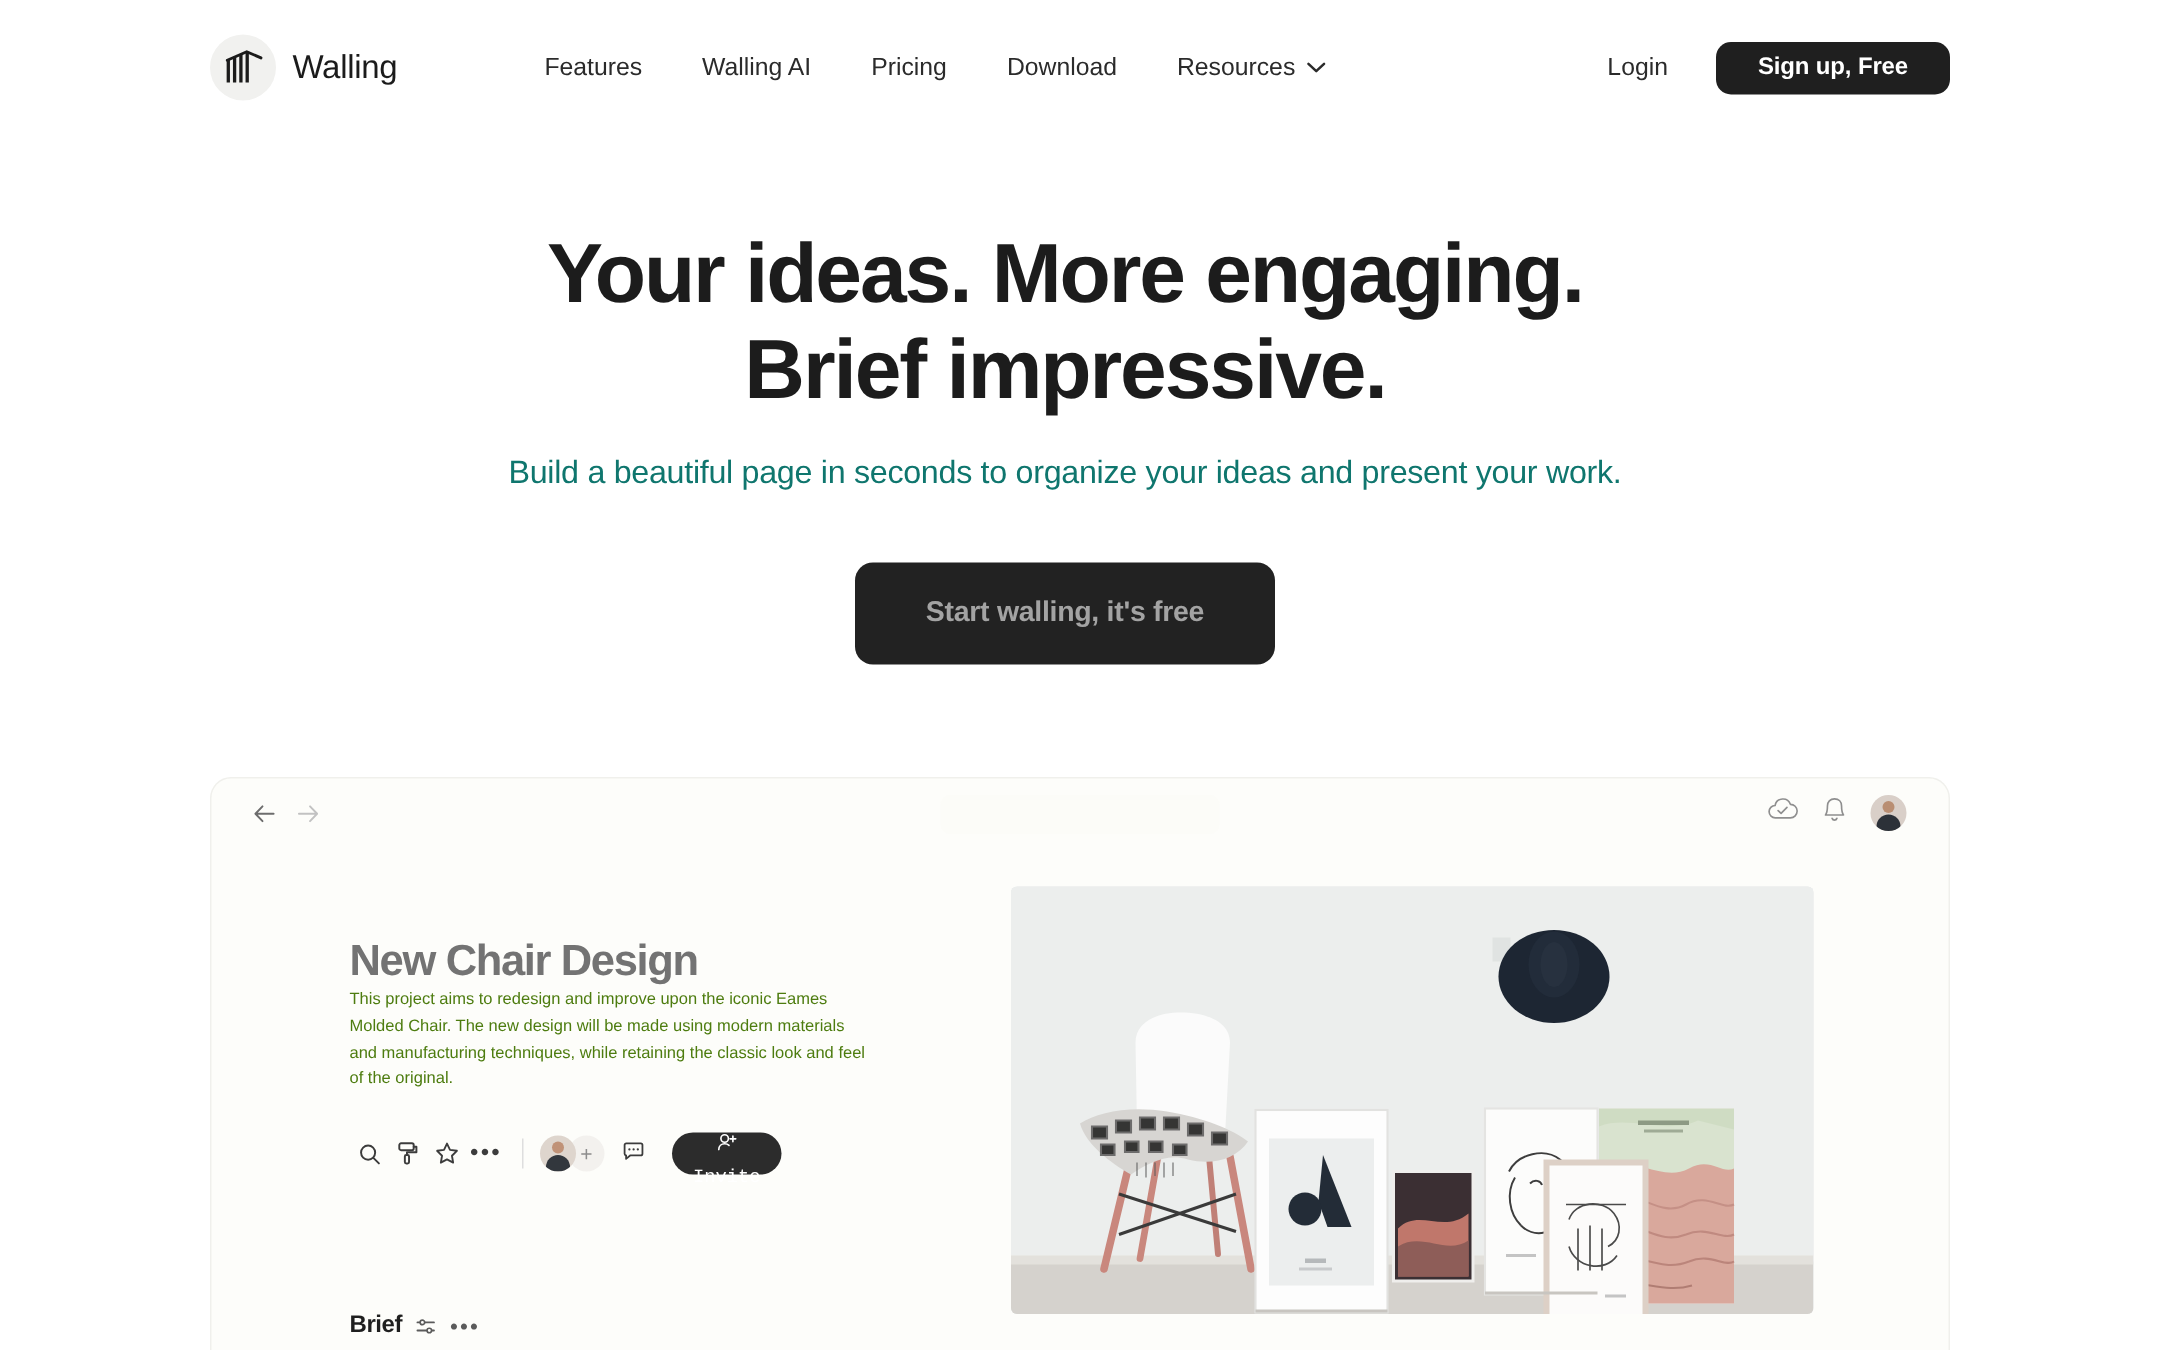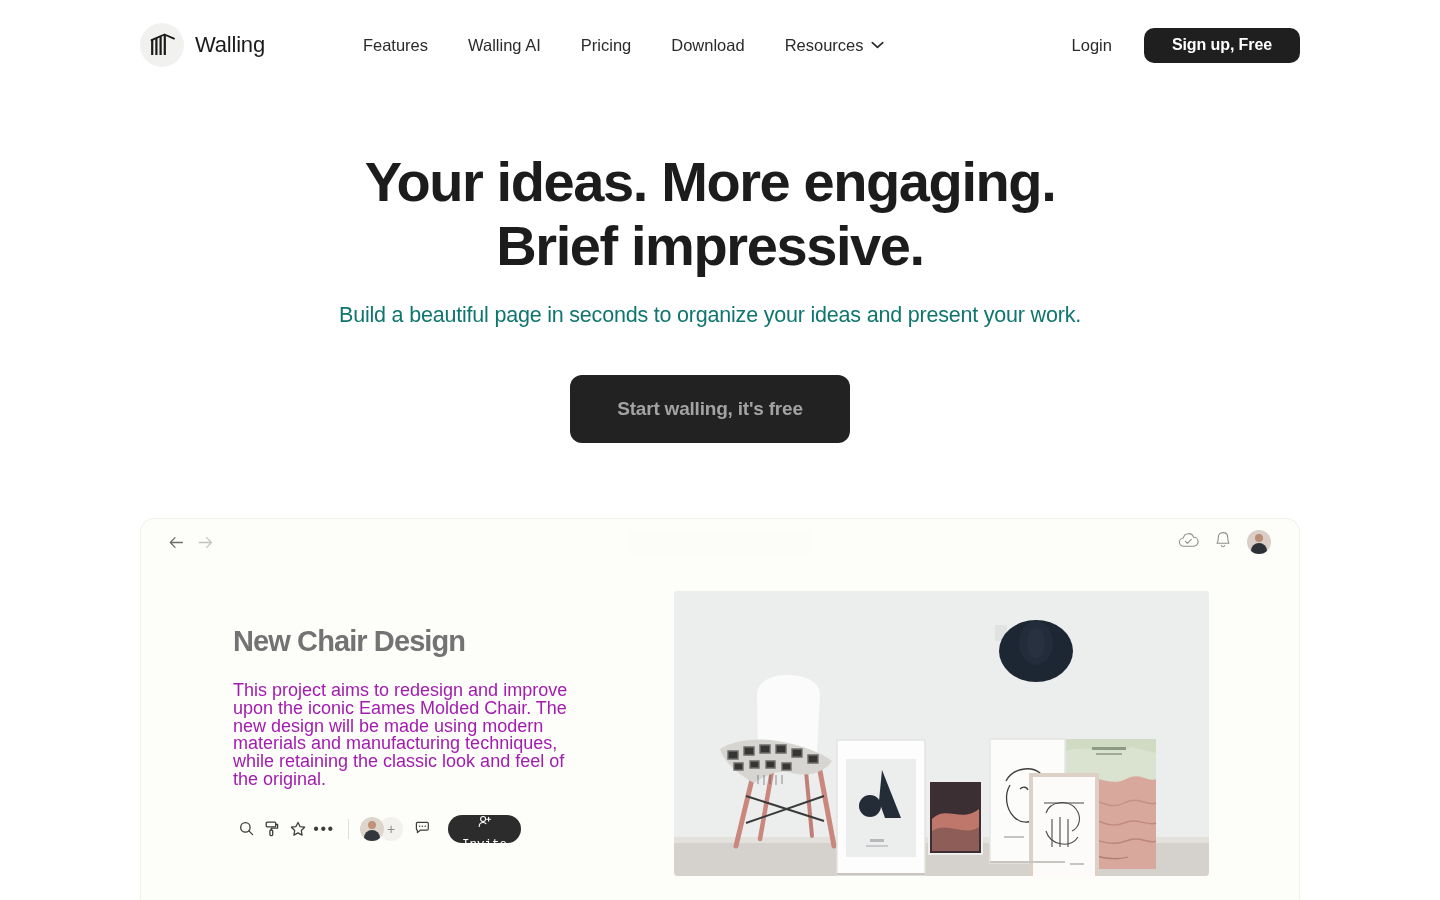--- a/index.html
+++ b/index.html
@@ -206,24 +206,24 @@
   }
   .doc-col { width: 400px; padding-top: 60px; }
 
   .doc-title {
     font-size: 29px;
     font-weight: bold;
     color: #737373;
     letter-spacing: -0.9px;
   }
   .doc-para {
-    margin-top: 24px;
-    font-size: 18px;
+    margin-top: 0;
+    font-size: 11px;
     line-height: 17.8px;
-    color: #a21caf;
+    color: #4d7c0f;
     width: 348px;
   }
 
   .doc-toolbar {
     margin-top: 26px;
     display: flex;
     align-items: center;
     gap: 0px;
   }
   .tool-icon {

